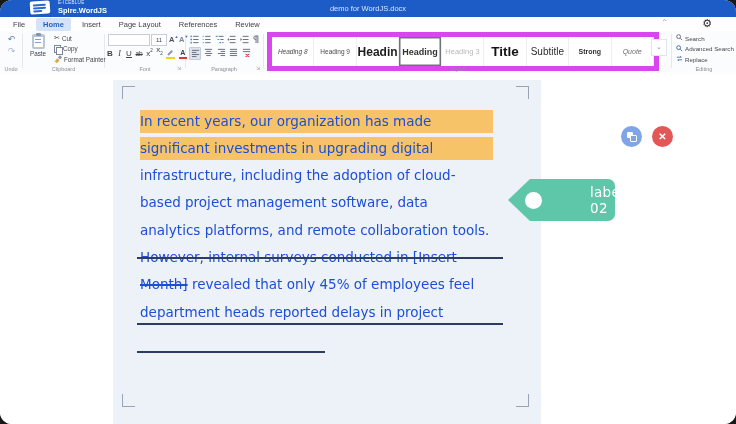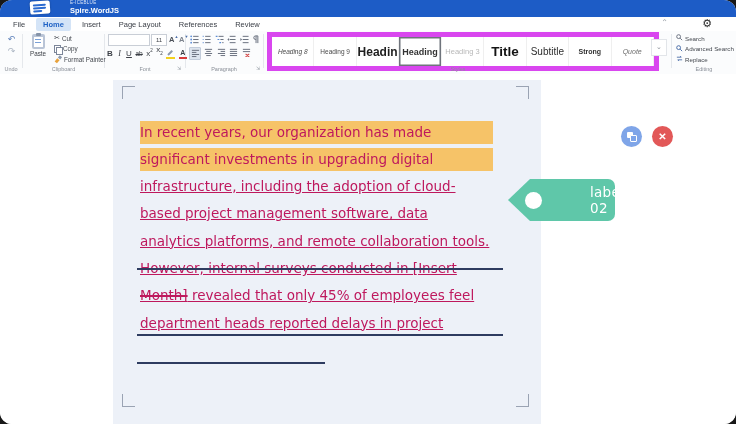--- a/index.html
+++ b/index.html
@@ -1,21 +1,21 @@
 <!DOCTYPE html>
 <html><head>
 <meta charset="utf-8">
 <style>
   html,body{margin:0;padding:0;background:#181818;}
   body{width:736px;height:424px;font-family:"Liberation Sans",sans-serif;}
   #app{position:relative;width:736px;height:424px;background:#ffffff;border-radius:12px;overflow:hidden;}
 
   
   #titlebar{position:absolute;left:0;top:0;width:736px;height:17px;background:#1d5cc6;}
-  #brand{position:absolute;left:30px;top:1px;display:flex;align-items:center;gap:20px;}
+  #brand{position:absolute;left:30px;top:1px;display:flex;align-items:center;gap:8px;}
   #logo{width:20px;height:13px;background:#fff;border-radius:2px;transform:rotate(-4deg);position:relative;box-shadow:0 0 2px rgba(0,0,0,.3);}
   #logo i{position:absolute;left:3px;height:1.5px;background:#2a6ad0;border-radius:1px;}
   #logo i:nth-child(1){top:3px;width:13px;}
   #logo i:nth-child(2){top:6px;width:13px;}
   #logo i:nth-child(3){top:9px;width:9px;}
   #brand-text{line-height:1;color:#fff;}
   #brand-top{font-size:4.5px;opacity:.85;letter-spacing:.3px;}
   #brand-name{font-size:7.5px;font-weight:bold;margin-top:1px;}
   #doc-title{position:absolute;left:293px;top:4px;width:150px;text-align:center;font-size:7.5px;color:#d6e4fb;}
   #win-gear{position:absolute;right:24px;top:18px;font-size:11px;line-height:11px;color:#2b2b2b;}
@@ -94,21 +94,21 @@
 
   
   #doc-area{position:absolute;left:0;top:74px;width:736px;height:350px;background:#fff;}
   #page{position:absolute;left:113px;top:6px;width:428px;height:344px;background:#edf1f8;}
   .cmark{position:absolute;width:12px;height:12px;border-color:#9aa3b3;border-style:solid;border-width:0;}
   .cmark.tl{left:9px;top:6px;border-top-width:1px;border-left-width:1px;}
   .cmark.tr{right:12px;top:6px;border-top-width:1px;border-right-width:1px;}
   .cmark.bl{left:9px;bottom:17px;border-bottom-width:1px;border-left-width:1px;}
   .cmark.br{right:12px;bottom:17px;border-bottom-width:1px;border-right-width:1px;}
 
-  #doc-text{position:absolute;left:24px;top:38px;width:372px;font-family:"DejaVu Sans",sans-serif;font-size:13.5px;color:#be185d;text-decoration:underline;}
+  #doc-text{position:absolute;left:24px;top:27px;width:372px;font-family:"DejaVu Sans",sans-serif;font-size:13.5px;color:#1d4ed8;}
   .doc-line{position:relative;height:27.4px;line-height:27.4px;padding-left:3px;white-space:nowrap;}
   .hl{background:#f6c368;display:inline-block;width:353px;height:23px;line-height:23px;vertical-align:middle;}
   .seg-strike{text-decoration:line-through;text-decoration-thickness:1.5px;}
   .strike-overlay{position:absolute;left:0;top:13.5px;width:366px;height:1.6px;background:#2e3c60;}
   .uline{position:absolute;left:0;bottom:1px;height:2px;background:#2e3c60;}
   .uline.full{width:366px;} .uline.partial{width:188px;}
 
   
   .tag{position:absolute;left:508px;width:107px;height:42px;border-radius:7px;
        clip-path:polygon(0 50%,22px 0,100% 0,100% 100%,22px 100%);
@@ -134,20 +134,21 @@
       <div id="logo">
           <i></i>
           <i></i>
           <i></i>
         </div>
       <div id="brand-text">
         <div id="brand-top">E-ICEBLUE</div>
         <div id="brand-name">Spire.WordJS</div>
       </div>
     </div>
+    <div id="doc-title">demo for WordJS.docx</div>
   </div>
   <div id="win-collapse">⌃</div>
   <div id="win-gear">⚙</div>
 
   <div id="tab-row">
       <div class="tab">File</div>
       <div class="tab active">Home</div>
       <div class="tab">Insert</div>
       <div class="tab">Page Layout</div>
       <div class="tab">References</div>

